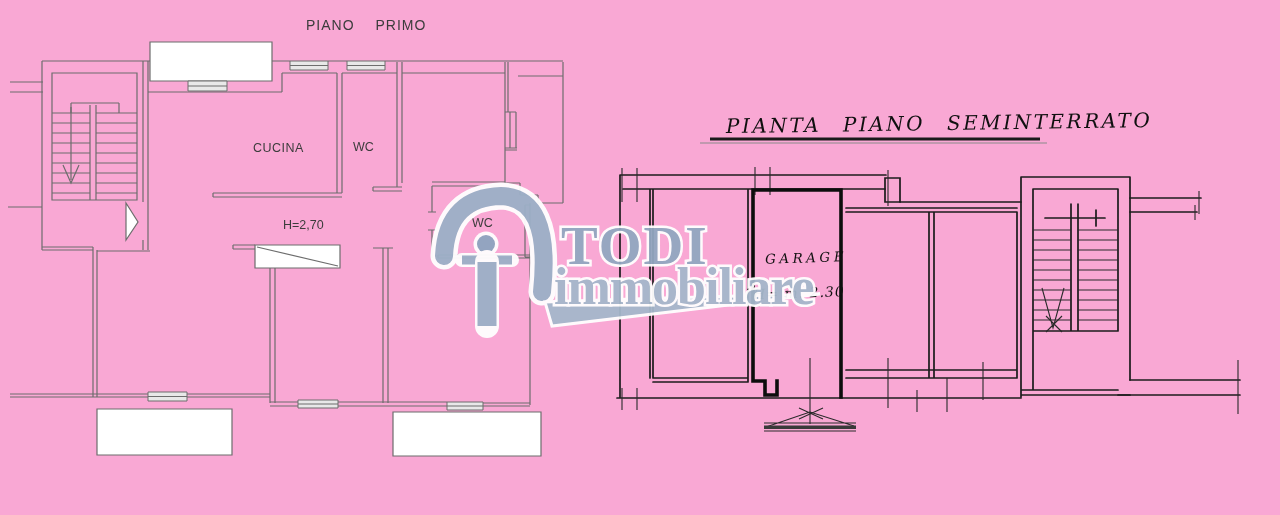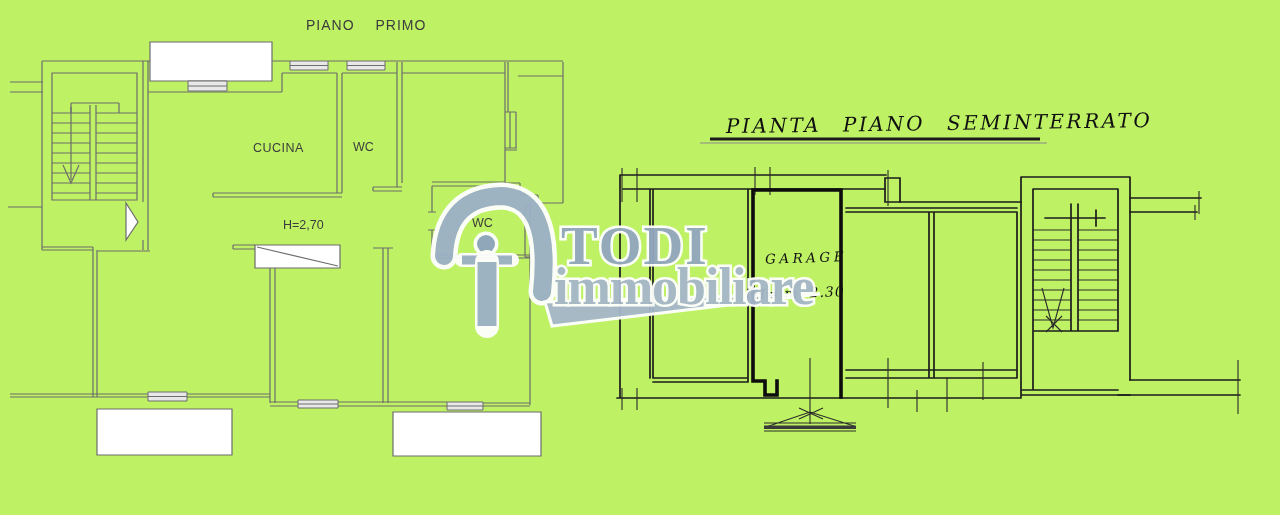--- a/index.html
+++ b/index.html
@@ -1,16 +1,16 @@
 <!DOCTYPE html>
 <html><head>
 <meta charset="utf-8">
 <style>
   html,body{margin:0;padding:0;background:#ffffff;}
-  .stage{position:relative;width:1280px;height:515px;background:#bef264;overflow:hidden;
+  .stage{position:relative;width:1280px;height:515px;background:#f9a8d4;overflow:hidden;
          font-family:"Liberation Sans",sans-serif;text-align:center;}
   svg{position:absolute;left:0;top:0;}
   .cad{stroke:#6d6d6d;stroke-width:1.2;fill:none;}
   .cadfill{fill:#ffffff;stroke:#6d6d6d;stroke-width:1.2;}
   .winfill{fill:#e8e8e8;stroke:#6d6d6d;stroke-width:1;}
   .hand{stroke:#1c1c1c;stroke-width:1.7;fill:none;stroke-linecap:round;}
   .handthin{stroke:#2a2a2a;stroke-width:1.1;fill:none;}
   .bold{stroke:#0d0d0d;stroke-width:3.6;fill:none;stroke-linecap:square;}
   .cadtext{font-family:"Liberation Sans",sans-serif;fill:#3c3c3c;}
   .handtext{font-family:"DejaVu Serif",serif;font-style:italic;fill:#101010;}

